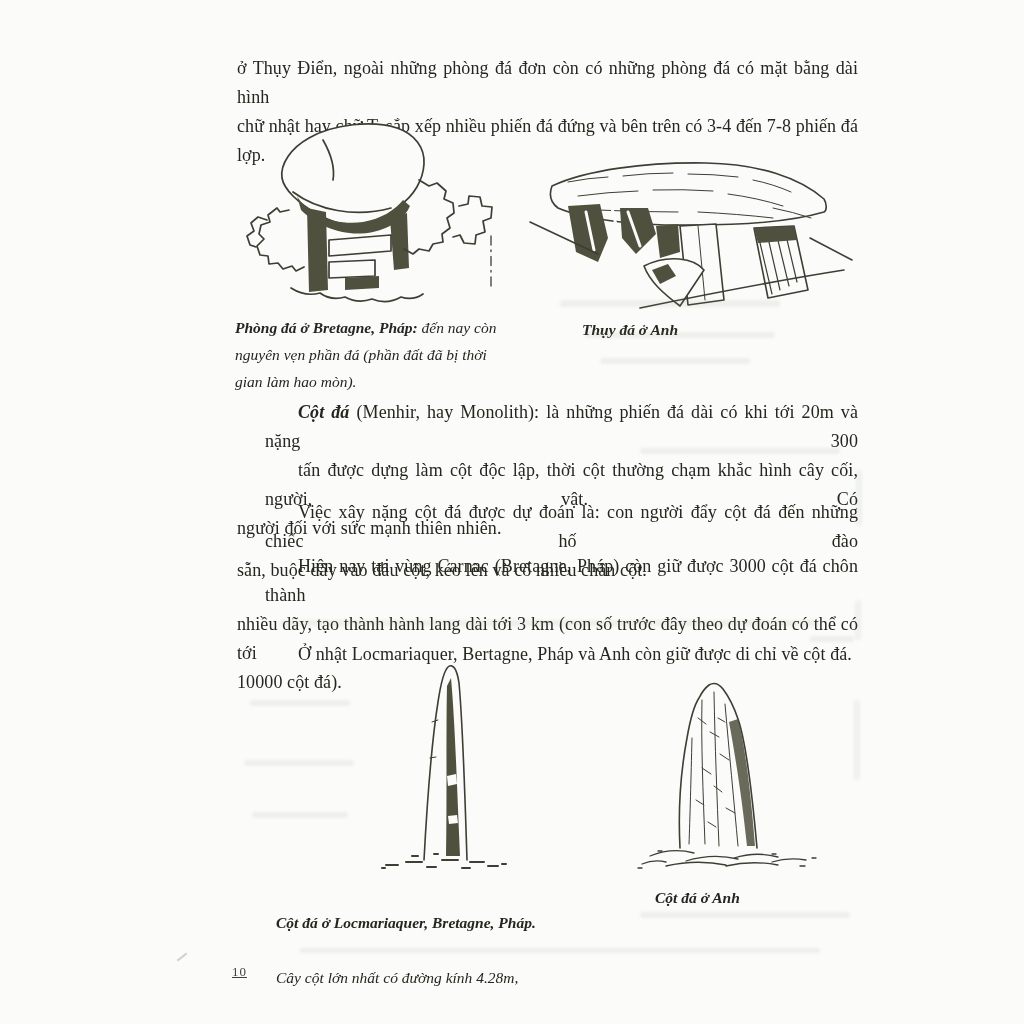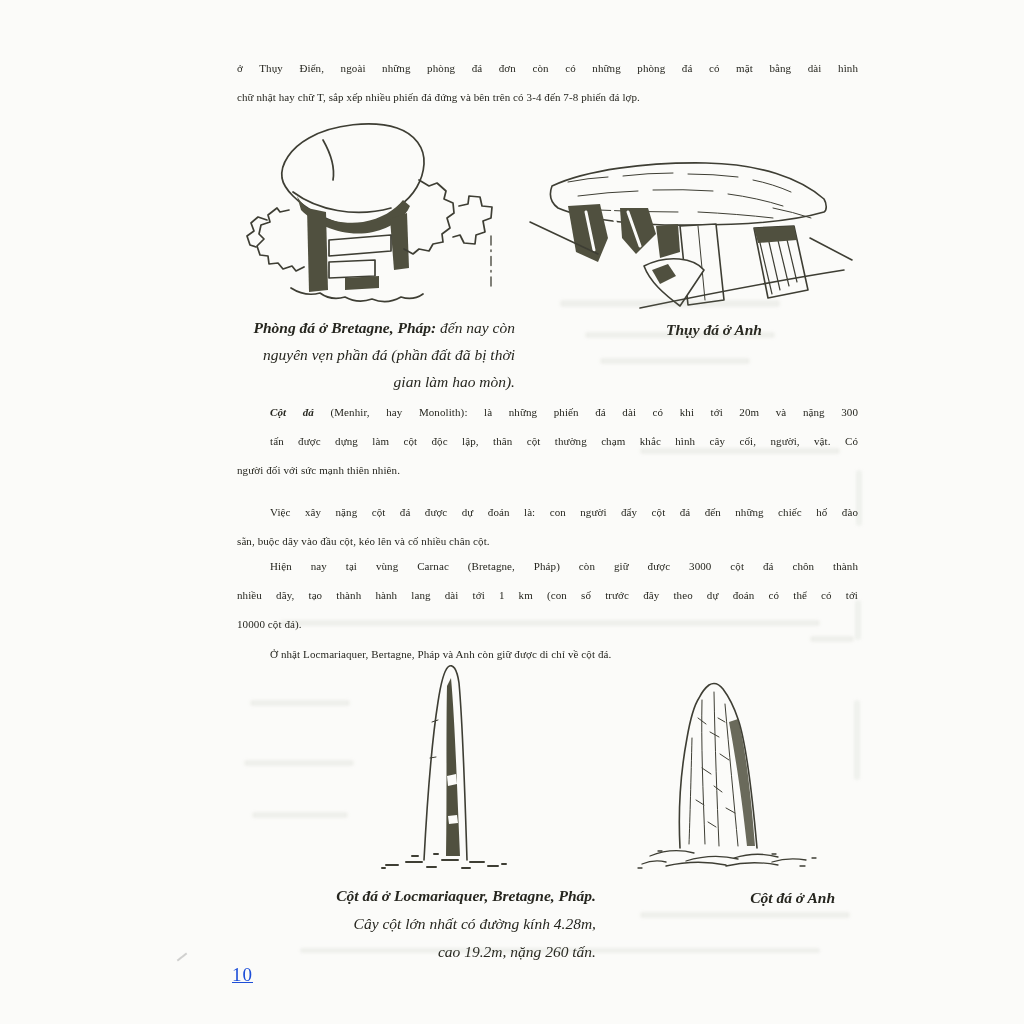--- a/index.html
+++ b/index.html
@@ -7,47 +7,47 @@
     width:1024px;height:1024px;
     background:#fbfbf9;
     font-family:"Liberation Serif","DejaVu Serif",serif;
     color:#1f1f1c;
     overflow:hidden;
   }
   .page{position:relative;width:1024px;height:1024px;}
   
   .para{
     position:absolute;left:237px;width:621px;
-    font-size:11px;line-height:29px;
+    font-size:18px;line-height:29px;
     color:#26261f;
     letter-spacing:.1px;
   }
   .para .line{
     text-align:justify;text-align-last:justify;
     -moz-text-align-last:justify;
     white-space:normal;
   }
   .para .line:last-child{text-align-last:left;-moz-text-align-last:left;}
-  .para.indent .line:first-child{text-indent:33px;}
+  .para.indent .line:first-child{text-indent:33px;margin-left:28px;}
   .lead-bi{font-weight:bold;font-style:italic;}
   
   .caption{
     position:absolute;
     font-size:15.5px;line-height:27px;
-    font-style:italic;text-align:right;color:#26261f;
+    font-style:italic;text-align:left;color:#26261f;
   }
   .caption .cap-title{font-weight:bold;}
-  .cap-line{display:block;}
+  .cap-line{display:block;margin-top:27px;}
   
   .figure{position:absolute;}
   .figure svg{display:block;width:100%;height:100%;}
   
   .page-num{
     position:absolute;left:232px;top:964px;
-    font-size:19px;color:#1d4ed8;letter-spacing:1px;text-decoration:underline;
+    font-size:13px;color:#404040;letter-spacing:1px;text-decoration:underline;
   }
   
   .ghost{
     position:absolute;background:rgba(125,140,118,0.10);
     filter:blur(1.6px);border-radius:3px;pointer-events:none;
   }
   .ghost.v{background:rgba(125,140,118,0.09);}
   .smudge{
     position:absolute;left:176px;top:956px;width:12px;height:2px;
     background:rgba(130,130,128,0.35);transform:rotate(-38deg);
@@ -125,33 +125,33 @@
     <span class="cap-title">Phòng đá ở Bretagne, Pháp:</span><span> đến nay còn nguyên vẹn phần đá (phần đất đã bị thời gian làm hao mòn).</span>
   </div>
 
   <div class="caption" style="left:582px;top:316px;width:180px;">
     <span class="cap-title">Thụy đá ở Anh</span>
   </div>
 
   <div class="para indent" style="top:398px;">
     <div class="line"><span class="lead-bi">Cột đá</span><span> (Menhir, hay Monolith): là những phiến đá dài có khi tới 20m và nặng 300</span></div>
     <div class="sub-lines">
-        <div class="line">tấn được dựng làm cột độc lập, thân cột thường chạm khắc hình cây cối, người, vật. Có</div>
+        <div class="line">tấn được dựng làm cột độc lập, thời cột thường chạm khắc hình cây cối, người, vật. Có</div>
         <div class="line">người đối với sức mạnh thiên nhiên.</div>
       </div>
   </div>
 
   <div class="para indent" style="top:498px;">
       <div class="line">Việc xây nặng cột đá được dự đoán là: con người đẩy cột đá đến những chiếc hố đào</div>
       <div class="line">sẵn, buộc dây vào đầu cột, kéo lên và cố nhiều chân cột.</div>
     </div>
 
   <div class="para indent" style="top:552px;">
       <div class="line">Hiện nay tại vùng Carnac (Bretagne, Pháp) còn giữ được 3000 cột đá chôn thành</div>
-      <div class="line">nhiều dãy, tạo thành hành lang dài tới 1 km (con số trước đây theo dự đoán có thể có tới</div>
+      <div class="line">nhiều dãy, tạo thành hành lang dài tới 3 km (con số trước đây theo dự đoán có thể có tới</div>
       <div class="line">10000 cột đá).</div>
     </div>
 
   <div class="para indent" style="top:640px;">
       <div class="line">Ở nhật Locmariaquer, Bertagne, Pháp và Anh còn giữ được di chỉ về cột đá.</div>
     </div>
 
   <div class="figure" style="left:372px;top:658px;width:210px;height:212px;">
     <svg viewBox="0 0 210 212">
       <g stroke="#3e3e34" fill="none" stroke-width="1.6" stroke-linejoin="round" stroke-linecap="round">

